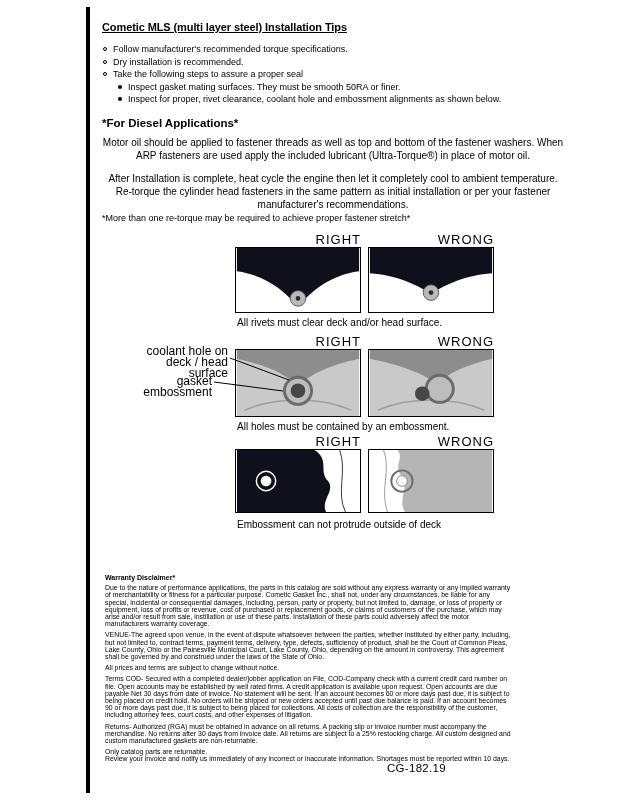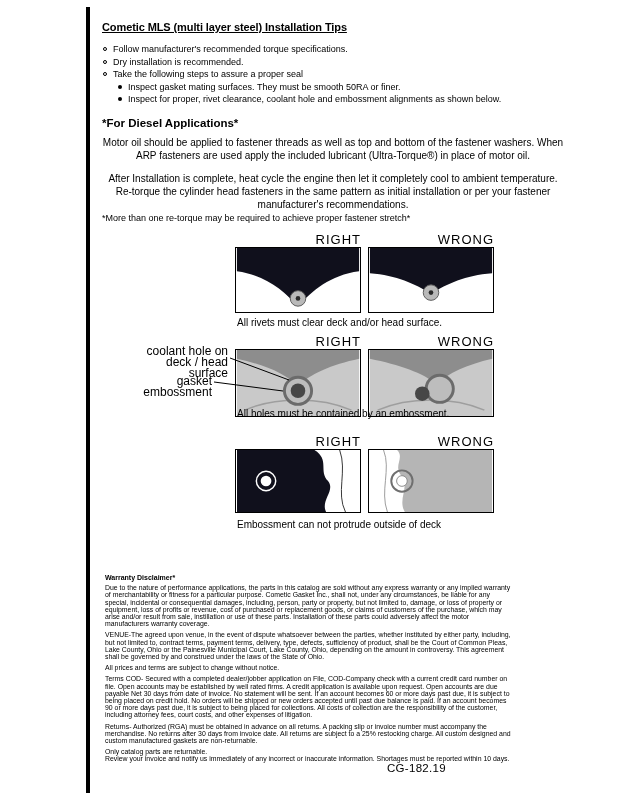--- a/index.html
+++ b/index.html
@@ -36,21 +36,21 @@
   #r1-wrong-panel { left:368px; top:247px; height:66px; }
   #r2-right-label { left:235px; top:334px; }  #r2-wrong-label { left:368px; top:334px; }
   #r2-right-panel { left:235px; top:349px; height:68px; }
   #r2-wrong-panel { left:368px; top:349px; height:68px; }
   #r3-right-label { left:235px; top:434px; }  #r3-wrong-label { left:368px; top:434px; }
   #r3-right-panel { left:235px; top:449px; height:64px; }
   #r3-wrong-panel { left:368px; top:449px; height:64px; }
 
   .caption { position:absolute; left:237px; font-size:10px; }
   #r1-caption { top:317px; }
-  #r2-caption { top:408px; }
+  #r2-caption { top:421px; }
   #r3-caption { top:518px; line-height:13px; }
 
   .callout { position:absolute; font-size:12px; line-height:11px; text-align:right; }
   #coolant-label { left:133px; top:346px; width:95px; }
   #embossment-label { left:117px; top:376px; width:95px; }
 
   .overlay { position:absolute; left:0; top:0; width:618px; height:800px; pointer-events:none; }
 
   .disc { position:absolute; left:105px; top:574px; width:410px; font-size:6.9px; line-height:7.2px; }
   .disc h2 { font-size:7px; font-weight:bold; margin-bottom:3px; }

